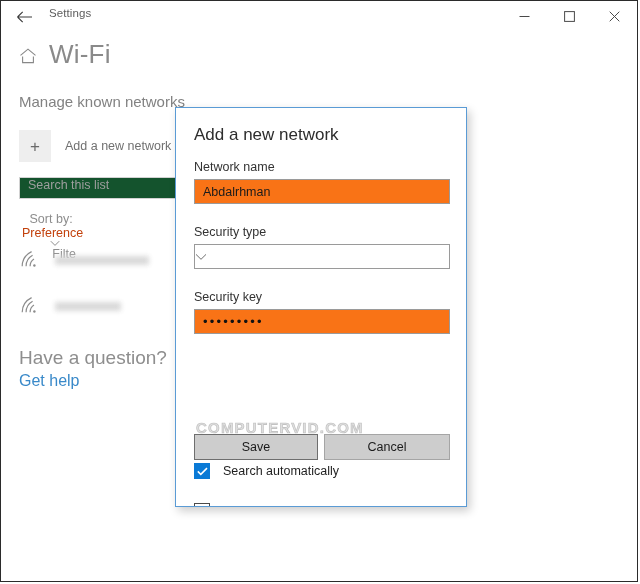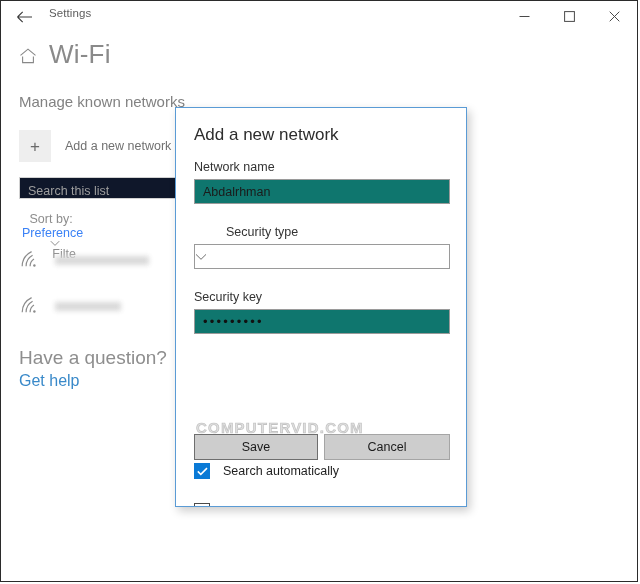--- a/index.html
+++ b/index.html
@@ -105,44 +105,44 @@
     font-size: 12.5px;
     color: #707070;
     white-space: nowrap;
   }
 
   .search-box {
     position: absolute;
     left: 18px; top: 176px;
     width: 168px; height: 22px;
     border: 1px solid #d2d2d2;
-    background: #0f172a;
-    box-sizing: border-box;
-    display: flex;
-    align-items: flex-end;
+    background: #14532d;
+    box-sizing: border-box;
+    display: flex;
+    align-items: flex-start;
   }
   .search-box span {
     padding-left: 8px;
     font-size: 12.5px;
     color: #9e9e9e;
     white-space: nowrap;
   }
 
   .sortrow {
     position: absolute;
     left: 18px; top: 211px;
     display: flex;
     align-items: center;
     white-space: nowrap;
     font-size: 12.5px;
     color: #8d8d8d;
     flex-direction: column;
   }
   .sortrow .sort-label { color: #8d8d8d; }
-  .sortrow .sort-value { color: #3b82f6; margin-left: 3px; }
+  .sortrow .sort-value { color: #c2410c; margin-left: 3px; }
   .sortrow .chev {
     margin-left: 7px;
     color: #8d8d8d;
     display: inline-flex;
   }
   .sortrow .filter-label {
     margin-left: 26px;
     color: #8d8d8d;
   }
 
@@ -201,30 +201,30 @@
     font-weight: 400;
     color: #2d2d2d;
   }
   .field-label {
     position: absolute;
     left: 18px;
     font-size: 12.5px;
     color: #333333;
   }
   .lbl-netname  { top: 52px; }
-  .lbl-sectype  { top: 117px; margin-left: 32px; }
+  .lbl-sectype  { top: 117px; }
   .lbl-seckey   { top: 182px; }
 
   .field-input {
     position: absolute;
     left: 18px;
     width: 256px;
     height: 25px;
     border: 1px solid #9a9a9a;
-    background: #0f766e;
+    background: #f97316;
     box-sizing: border-box;
     display: flex;
     align-items: center;
     font-size: 12.5px;
     color: #1b1b1b;
   }
   .field-input > .val { padding-left: 8px; }
   .in-netname { top: 71px; }
   .in-seckey  { top: 201px; }
   .in-seckey .val {

